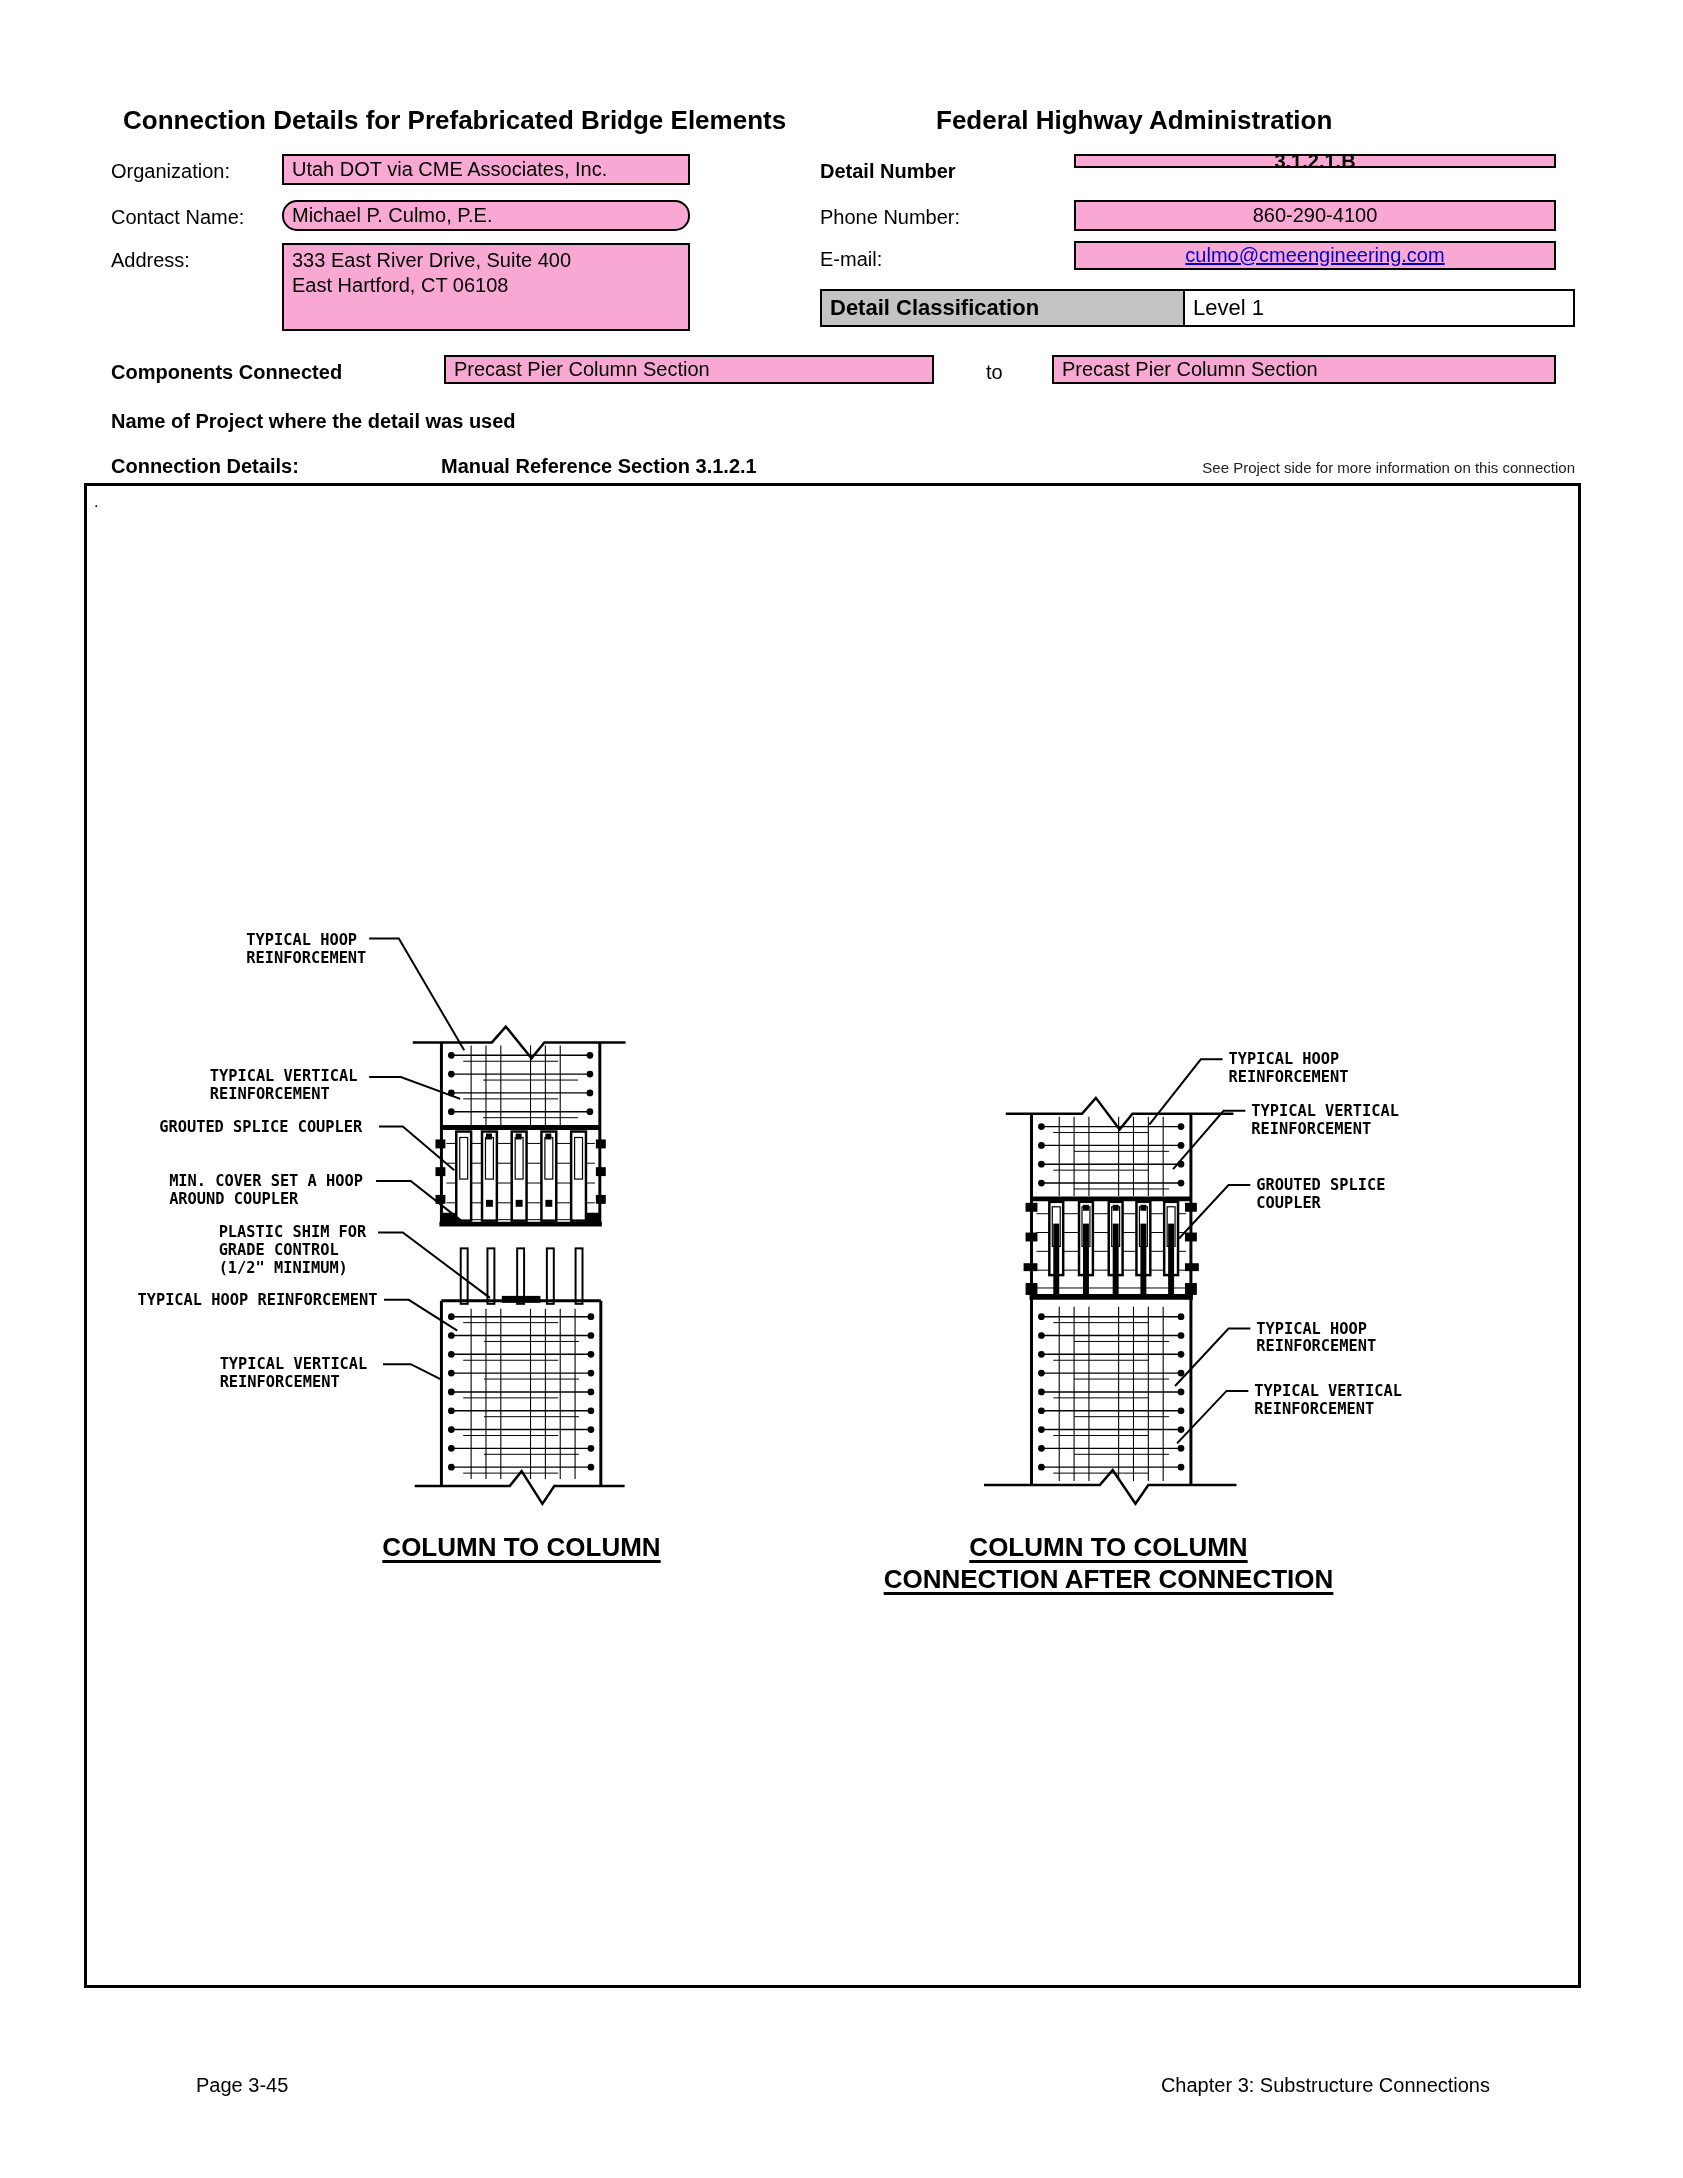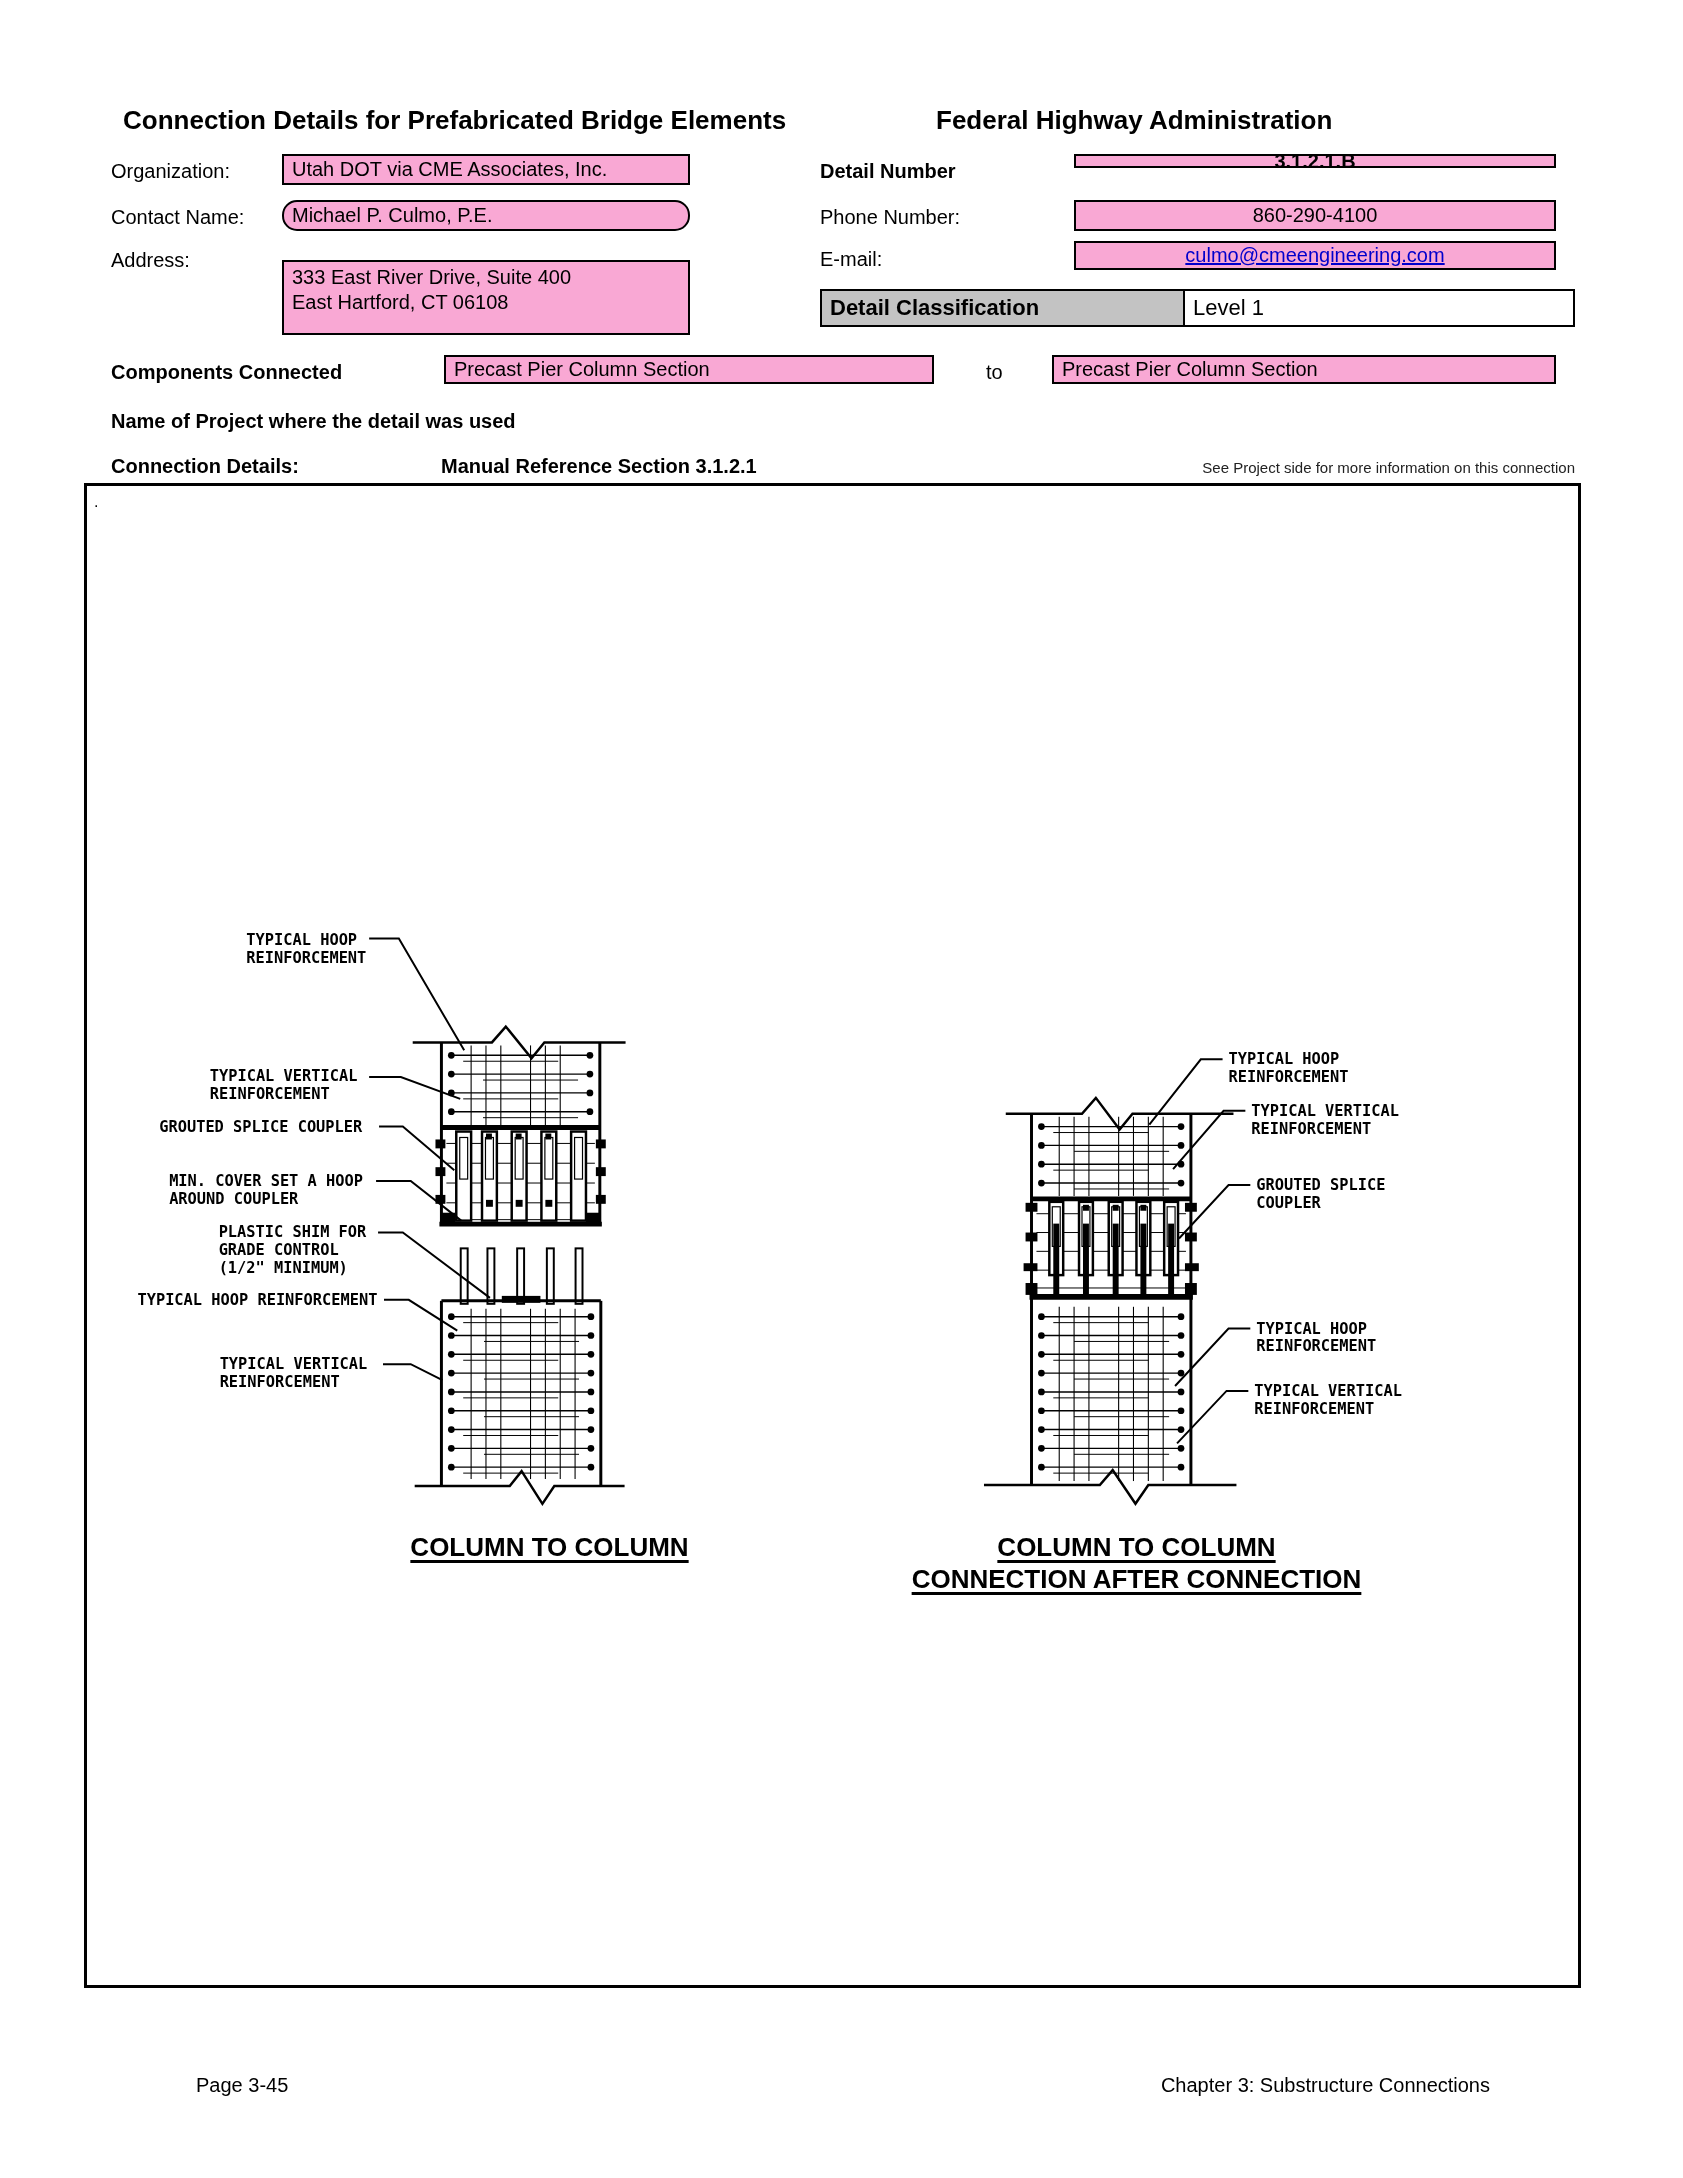--- a/index.html
+++ b/index.html
@@ -8,21 +8,21 @@
   .abs{position:absolute;}
   .b{font-weight:bold;}
   .title{font-size:26px;font-weight:bold;white-space:nowrap;}
   .lbl{font-size:20px;white-space:nowrap;}
   .fieldbox{background:#f9a8d4;border:2px solid #000;display:flex;align-items:center;
             padding:0 8px;font-size:20px;box-sizing:border-box;white-space:nowrap;}
   .fieldbox.center{justify-content:center;}
   .addr{line-height:25px;font-size:20px;padding-top:3px;}
   .email-link{color:#0000cc;text-decoration:underline;font-size:20px;}
   .note{font-size:15px;color:#222;}
-  .caption{font-size:26px;font-weight:bold;text-align:center;line-height:32px;white-space:nowrap;margin-left:28px;}
+  .caption{font-size:26px;font-weight:bold;text-align:center;line-height:32px;white-space:nowrap;}
   .caption div{text-decoration:underline;text-decoration-thickness:2.5px;text-underline-offset:4px;}
   .footer{font-size:20px;}
   #drawbox{position:absolute;left:84px;top:483px;width:1497px;height:1505px;
            border:3px solid #000;box-sizing:border-box;background:#fff;}
   #cad{position:absolute;left:84px;top:483px;}
   #cad text{font-family:"DejaVu Sans Mono",monospace;font-weight:bold;font-size:15.5px;fill:#000;}
   #cad line,#cad polyline,#cad path{stroke:#000;}
   .dotmark{font-size:16px;}
 </style>
 </head>
@@ -36,21 +36,21 @@
 <div class="abs fieldbox" style="left:282px;top:154px;width:408px;height:31px;">
   <span>Utah DOT via CME Associates, Inc.</span>
 </div>
 
 <div class="abs lbl" style="left:111px;top:206px;">Contact Name:</div>
 <div class="abs fieldbox" style="left:282px;top:200px;width:408px;height:31px;border-radius:15px;">
   <span>Michael P. Culmo, P.E.</span>
 </div>
 
 <div class="abs lbl" style="left:111px;top:249px;">Address:</div>
-<div class="abs fieldbox" style="left:282px;top:260px;width:408px;height:75px;align-items:flex-start;">
+<div class="abs fieldbox" style="left:282px;top:243px;width:408px;height:88px;align-items:flex-start;">
   <div class="addr">
     <div>333 East River Drive, Suite 400</div>
     <div>East Hartford, CT  06108</div>
   </div>
 </div>
 
 <div class="abs lbl b" style="left:820px;top:160px;">Detail Number</div>
 <div class="abs fieldbox center b" style="left:1074px;top:154px;width:482px;height:14px;">
   <span>3.1.2.1.B</span>
 </div>

